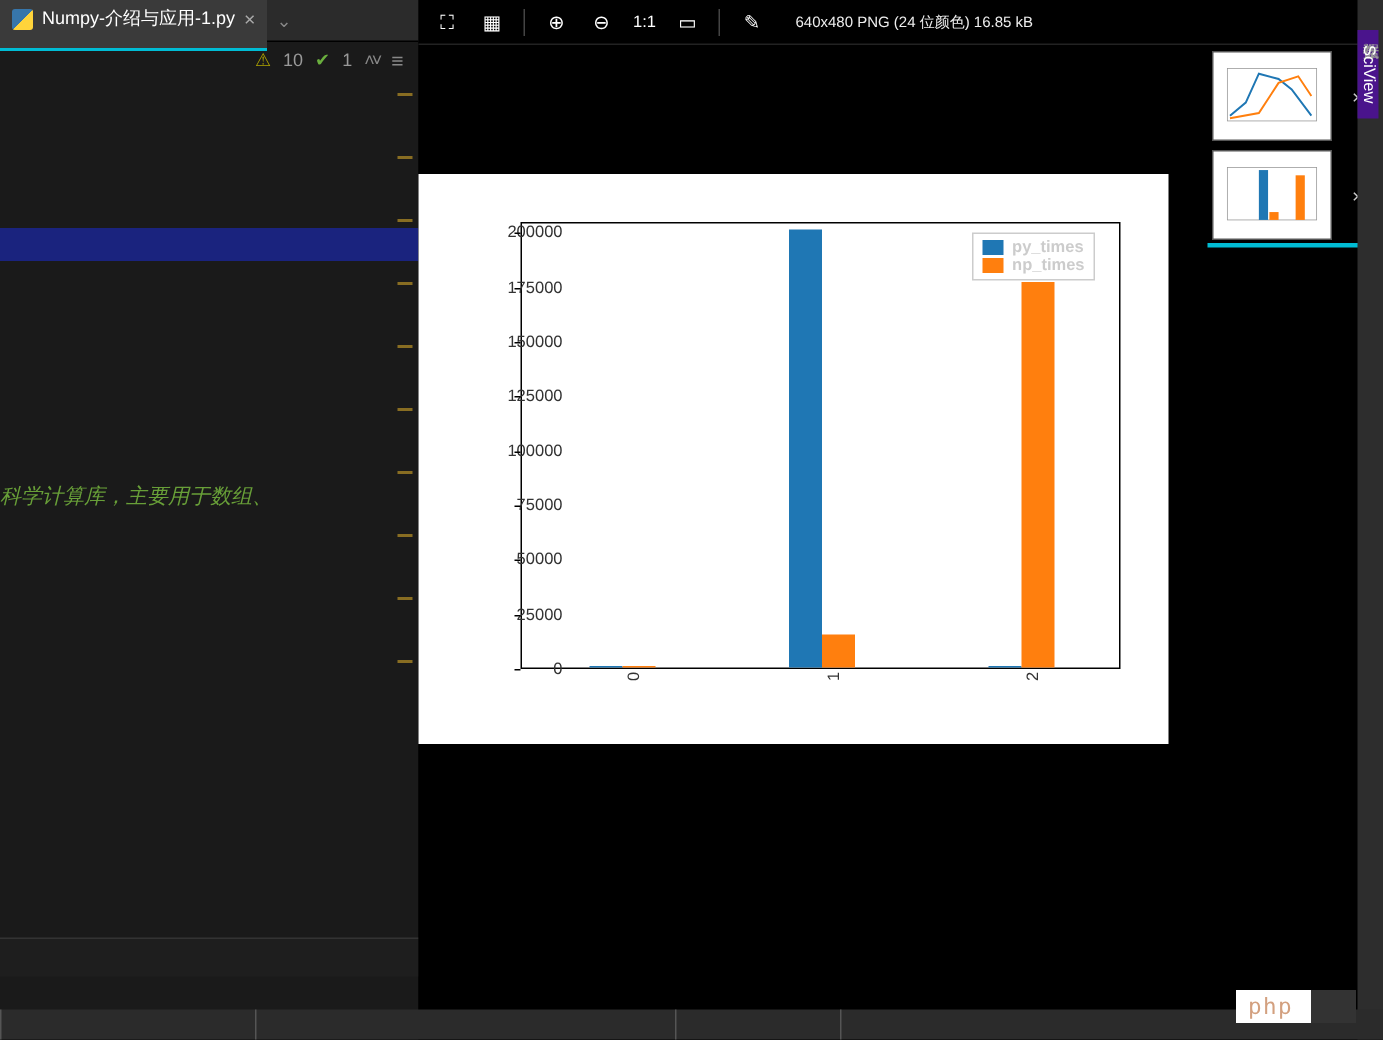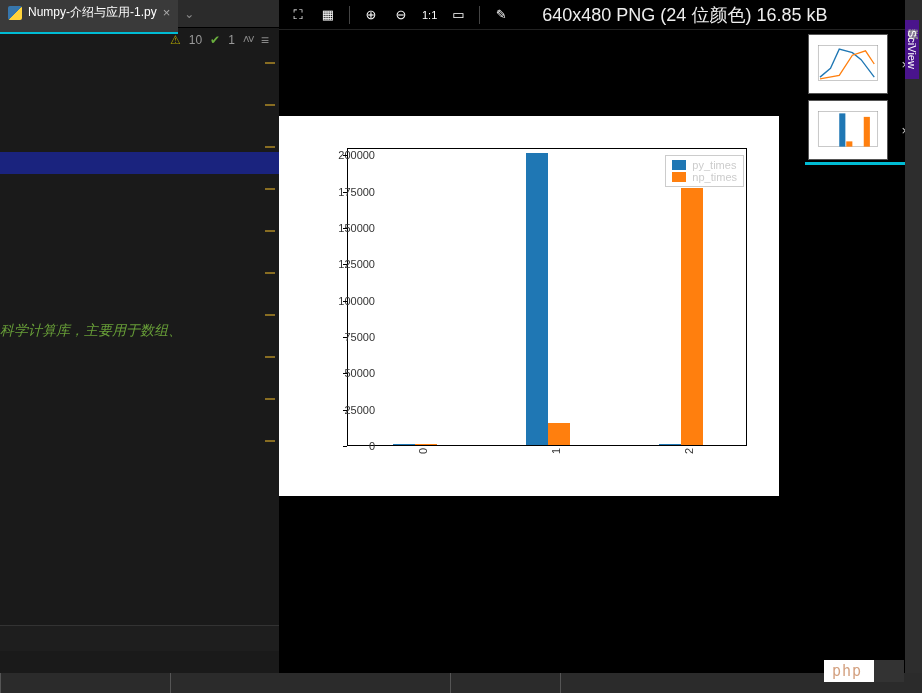--- a/index.html
+++ b/index.html
@@ -140,21 +140,21 @@
       display: flex;
       align-items: center;
       gap: 12px;
       padding: 0 10px;
       color: #eee;
       font-size: 13px;
       border-bottom: 1px solid #222;
     }
     .tbtn { width: 18px; height: 18px; display: flex; align-items: center; justify-content: center; color: #fff; }
     .sep { width: 1px; height: 18px; background: #444; }
-    .img-info { margin-left: 20px; color: #eee; font-size: 18px; }
+    .img-info { margin-left: 8px; color: #eee; font-size: 10px; }
     
     .chart-area {
       position: absolute;
       left: 0px;
       top: 116px;
       width: 500px;
       height: 380px;
       background: #fff;
     }
     .plot-frame {
@@ -187,25 +187,26 @@
     .xtick {
       position: absolute;
       top: 338px;
       font-size: 11px;
       color: #333;
       transform: rotate(-90deg);
       transform-origin: left top;
     }
     .legend {
       position: absolute;
-      right: 2px; top: 6px;
+      right: 16px; top: 6px;
       border: 1px solid #ccc;
       background: #fff;
       padding: 3px 6px;
       font-size: 11px;
+      font-weight: bold;
     }
     .legend-row { display: flex; align-items: center; gap: 6px; }
     .legend-sw { width: 14px; height: 10px; }
     
     .thumb-panel {
       position: absolute;
       right: 29px; top: 28px;
       width: 90px;
     }
     .thumb {

